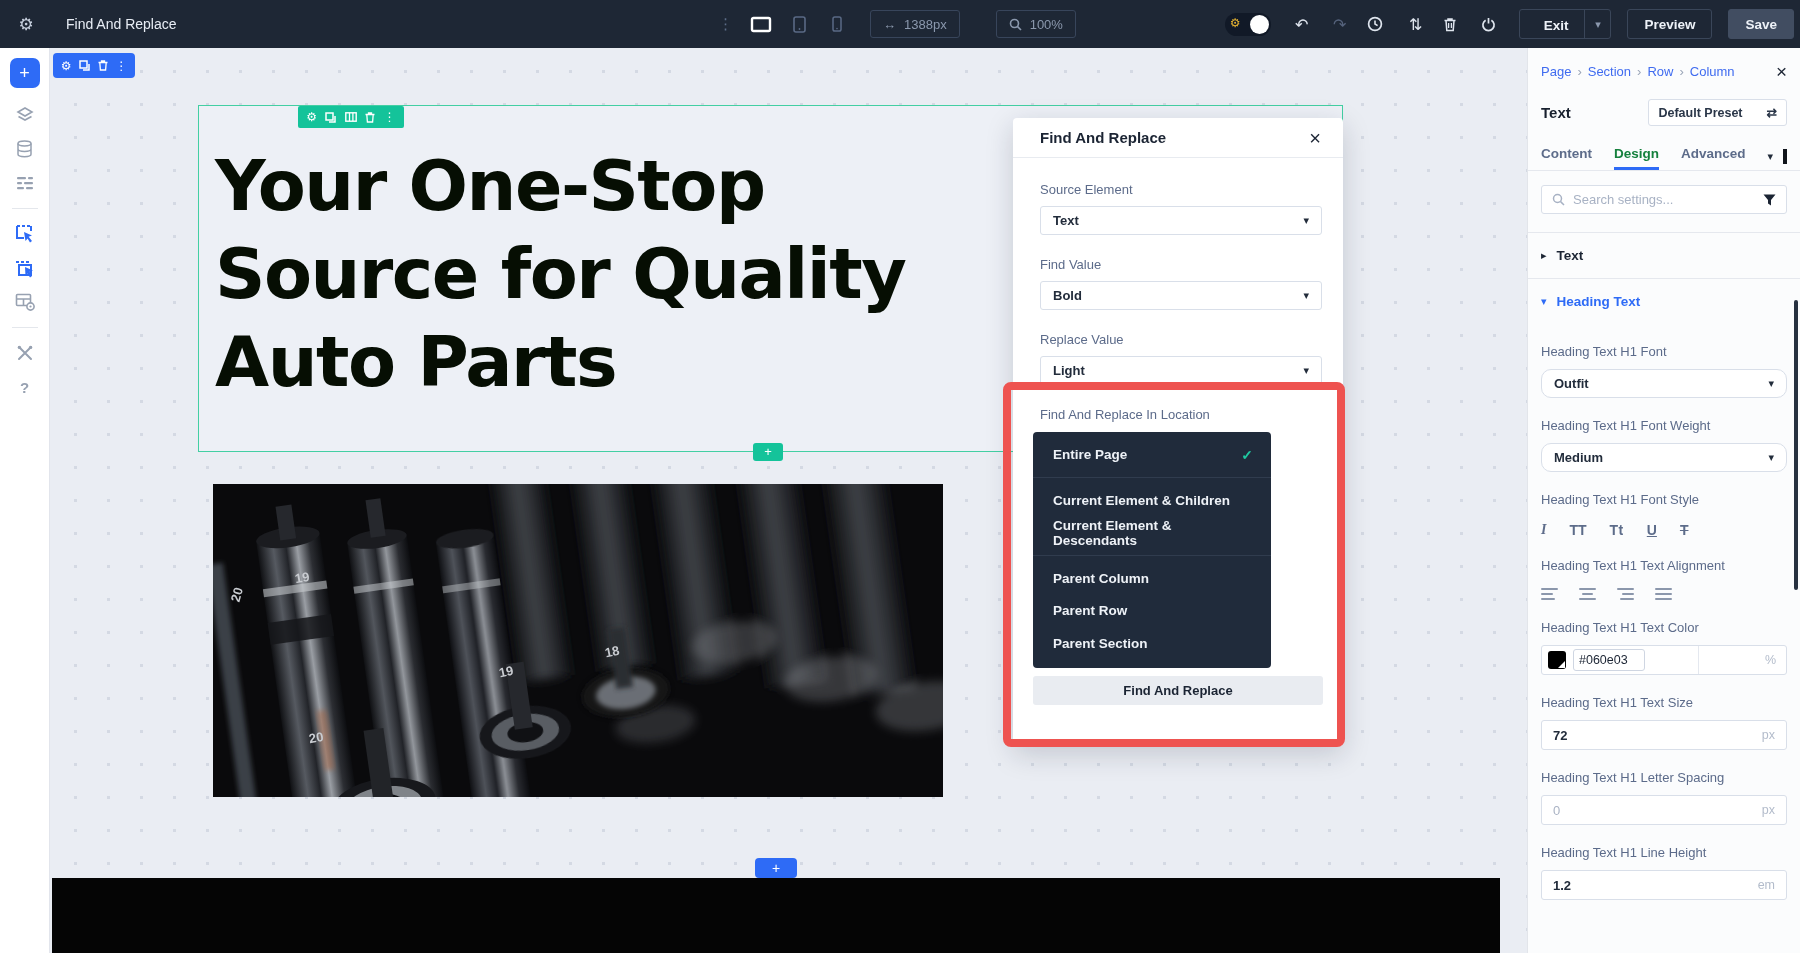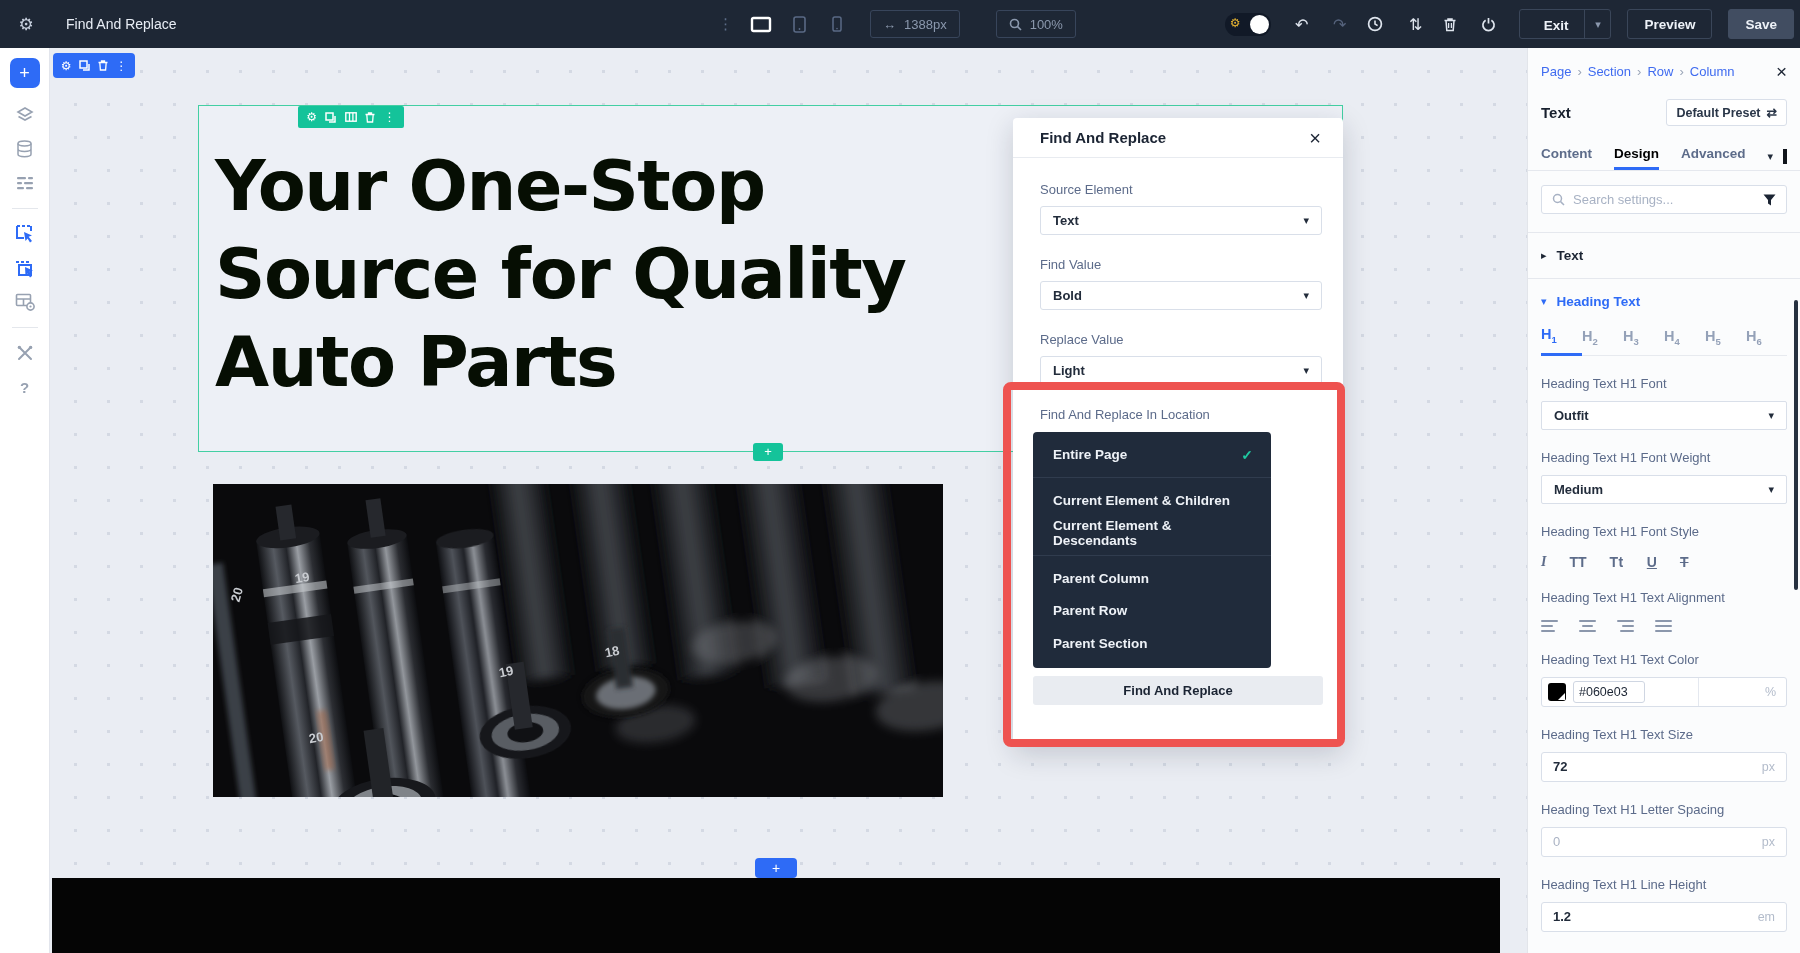--- a/index.html
+++ b/index.html
@@ -95,44 +95,44 @@
   
   .panel { position:absolute; left:1527px; top:48px; width:273px; height:905px; background:#fbfcfd;
     border-left:1px solid #e2e5ea; overflow:hidden; z-index:100; }
   .pn-pad { padding:0 13px; }
   .pn-crumb { display:flex; align-items:center; gap:6px; margin-top:14px; }
   .pn-crumb a { color:#3f6bf0; font-size:13px; text-decoration:none; cursor:pointer; }
   .pn-crumb .sep { color:#9aa5b8; font-size:13px; }
   .pn-crumb .pn-close { margin-left:auto; color:#1b2433; font-size:19px; cursor:pointer; line-height:1; }
   .pn-titlerow { display:flex; align-items:center; justify-content:space-between; margin-top:18px; }
   .pn-title { font-size:15px; font-weight:700; color:#18202e; }
-  .pn-preset { display:flex; align-items:center; gap:6px; height:27px; border:1px solid #d9dfe9; border-radius:3px;
+  .pn-preset { display:flex; align-items:center; gap:24px; height:27px; border:1px solid #d9dfe9; border-radius:3px;
     background:#fff; padding:0 9px; font-size:12.5px; font-weight:700; color:#2a3648; cursor:pointer; font-family:inherit; }
   .pn-tabs { display:flex; align-items:center; margin-top:16px; height:28px; position:relative; }
   .pn-tab { font-size:13.5px; font-weight:600; color:#5d6c8a; margin-right:22px; cursor:pointer;
     height:28px; line-height:24px; }
-  .pn-tab.active { color:#000000; border-bottom:3px solid #2e6bf6; }
+  .pn-tab.active { color:#15803d; border-bottom:3px solid #2e6bf6; }
   .pn-tabs .caret { margin-left:auto; margin-right:10px; cursor:pointer; }
   .frame-ic { width:19px; height:15px; border:2px solid #10141b; cursor:pointer; }
   .pn-rule { height:1px; background:#e5e8ee; }
   .pn-search { margin:14px 0 18px; height:29px; border:1px solid #d9dfe9; border-radius:3px; background:#fff;
     display:flex; align-items:center; padding:0 10px; gap:8px; }
   .pn-search input { border:none; outline:none; flex:1; font-size:13px; color:#44516b; font-family:inherit; background:transparent; }
   .pn-search input::placeholder { color:#a8b2c4; }
   .sec-row { display:flex; align-items:center; gap:10px; height:45px; cursor:pointer; }
   .sec-row .arrow { font-size:11px; color:#1b2433; }
   .sec-row .sec-label { font-size:13.5px; font-weight:700; color:#1b2433; }
   .sec-row.open .arrow, .sec-row.open .sec-label { color:#2e6bf6; }
   .h-tabs { display:flex; align-items:flex-end; margin-top:2px; border-bottom:1px solid #e7eaef; }
   .h-tab { width:41px; text-align:left; font-size:14.5px; font-weight:600; color:#94a1b8;
     padding-bottom:8px; cursor:pointer; }
   .h-tab sub { font-size:9.5px; }
   .h-tab.active { color:#2e6bf6; border-bottom:3px solid #2e6bf6; margin-bottom:-1px; }
   .ctl-label { font-size:13px; color:#5c6b8a; margin-top:19px; margin-bottom:9px; line-height:17px; }
-  .ctl-select { height:29px; border:1px solid #d9dfe9; border-radius:2px; background:#fff; display:flex;
+  .ctl-select { height:29px; border:1px solid #d9dfe9; border-radius:10px; background:#fff; display:flex;
     align-items:center; justify-content:space-between; padding:0 12px; cursor:pointer; }
   .ctl-select .val { font-size:13px; font-weight:600; color:#222c3b; }
   .style-row { display:flex; gap:23px; align-items:center; margin-top:14px; color:#5d6c8a; }
   .style-ic { font-size:14px; font-weight:600; cursor:pointer; }
   .style-ic.it { font-style:italic; font-family:"Liberation Serif",serif; }
   .style-ic.cap { letter-spacing:.5px; }
   .style-ic.un { text-decoration:underline; }
   .style-ic.st { text-decoration:line-through; }
   .align-row { display:flex; gap:21px; margin-top:14px; }
   .align-ic { width:17px; display:flex; flex-direction:column; gap:3px; cursor:pointer; }
@@ -513,28 +513,20 @@
         <span class="arrow">▸</span>
         <span class="sec-label">Text</span>
       </div>
     </div>
     <div class="pn-rule"></div>
     <div class="pn-pad">
       <div class="sec-row open">
         <span class="arrow">▾</span>
         <span class="sec-label">Heading Text</span>
       </div>
-      <div class="h-tabs">
-        <span class="h-tab active"><span>H</span><sub>1</sub></span>
-        <span class="h-tab"><span>H</span><sub>2</sub></span>
-        <span class="h-tab"><span>H</span><sub>3</sub></span>
-        <span class="h-tab"><span>H</span><sub>4</sub></span>
-        <span class="h-tab"><span>H</span><sub>5</sub></span>
-        <span class="h-tab"><span>H</span><sub>6</sub></span>
-      </div>
 
       <div class="ctl-label">Heading Text H1 Font</div>
       <div class="ctl-select">
         <span class="val">Outfit</span>
         <span class="caret">▾</span>
       </div>
 
       <div class="ctl-label">Heading Text H1 Font Weight</div>
       <div class="ctl-select">
         <span class="val">Medium</span>

